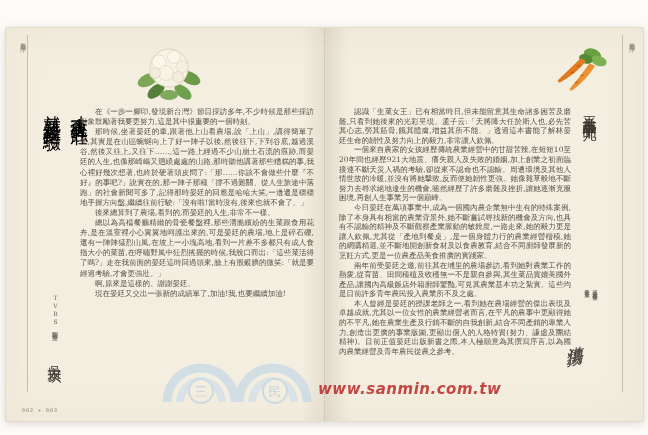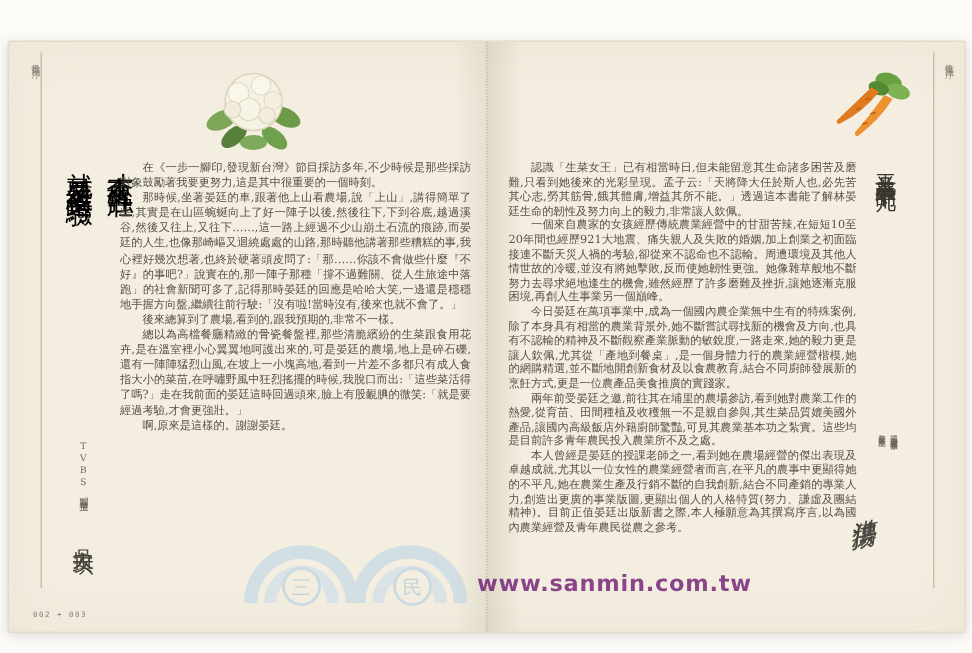--- a/index.html
+++ b/index.html
@@ -34,21 +34,21 @@
   .pagenum{position:absolute;left:16px;top:379px;font-family:"DejaVu Sans Mono",monospace;
            font-size:5px;letter-spacing:1px;color:#837d70;}
   .illus{position:absolute;}
   
   .wm{position:absolute;pointer-events:none;z-index:6;}
   .wm-logo{left:147px;top:322px;width:168px;height:54px;opacity:.55;}
   .wm-outline{left:306px;top:316px;font-family:"DejaVu Sans","Liberation Sans",sans-serif;
               font-size:38px;font-weight:bold;letter-spacing:6px;color:rgba(176,204,228,.28);
               -webkit-text-stroke:1.2px #aecbe2;opacity:.8;}
   .wm-url{left:312px;top:352px;font-family:"DejaVu Sans","Liberation Sans",sans-serif;
-          font-size:15px;font-weight:bold;letter-spacing:.5px;color:#701a75;opacity:.8;}
+          font-size:15px;font-weight:bold;letter-spacing:.5px;color:#b91c1c;opacity:.8;font-style:italic;}
 </style>
 </head>
 <body>
 
 <div class="shot">
   <div class="spread">
 
     <div class="page page-left">
       <div class="corner-label vtext" style="left:12px;top:10px;">推薦序○</div>
       <div class="margin-rule" style="left:21px;top:7px;height:357px;"></div>
@@ -74,23 +74,24 @@
       </div>
 
       <div class="author-block vtext" style="left:40px;top:266px;height:140px;">
         <span class="author-role">TVBS新聞台主播</span>
         <span class="author-name">吳安琪</span>
       </div>
 
       <div class="body-text" style="left:74px;top:79px;width:234px;">
         <p>在《一步一腳印,發現新台灣》節目採訪多年,不少時候是那些採訪對象鼓勵著我要更努力,這是其中很重要的一個時刻。</p>
         <p>那時候,坐著晏廷的車,跟著他上山看農場,說「上山」,講得簡單了些,其實是在山區蜿蜒向上了好一陣子以後,然後往下,下到谷底,越過溪谷,然後又往上,又往下……,這一路上經過不少山崩土石流的痕跡,而晏廷的人生,也像那崎嶇又迴繞處處的山路,那時聽他講著那些糟糕的事,我心裡好幾次想著,也終於硬著頭皮問了:「那……你該不會做些什麼『不好』的事吧?」說實在的,那一陣子那種「撐不過難關、從人生旅途中落跑」的社會新聞可多了,記得那時晏廷的回應是哈哈大笑,一邊還是穩穩地手握方向盤,繼續往前行駛:「沒有啦!當時沒有,後來也就不會了。」</p>
-        <p>後來總算到了農場,看到的,跟我預期的,非常不一樣。</p>
+        <p>後來總算到了農場,看到的,而晏廷的人生,非常不一樣。</p>
         <p>總以為高檔餐廳精緻的骨瓷餐盤裡,那些清脆繽紛的生菜跟食用花卉,是在溫室裡小心翼翼地呵護出來的,可是晏廷的農場,地上是碎石礫,還有一陣陣猛烈山風,在坡上一小塊高地,看到一片差不多都只有成人食指大小的菜苗,在呼嘯野風中狂烈搖擺的時候,我脫口而出:「這些菜活得了嗎?」走在我前面的晏廷這時回過頭來,臉上有股靦腆的微笑:「就是要經過考驗,才會更強壯。」</p>
         <p>啊,原來是這樣的。謝謝晏廷。</p>
+        <p>現在晏廷又交出一張新的成績單了,加油!我,也要繼續加油!</p>
       </div>
 
       <div class="pagenum">002 + 003</div>
     </div>
 
     <div class="page page-right">
       <div class="margin-rule" style="left:297px;top:7px;height:357px;"></div>
       <div class="corner-label vtext" style="left:302px;top:10px;">推薦序○</div>
 
       <svg class="illus" style="left:224px;top:15px;" width="58" height="54" viewBox="0 0 58 54">

